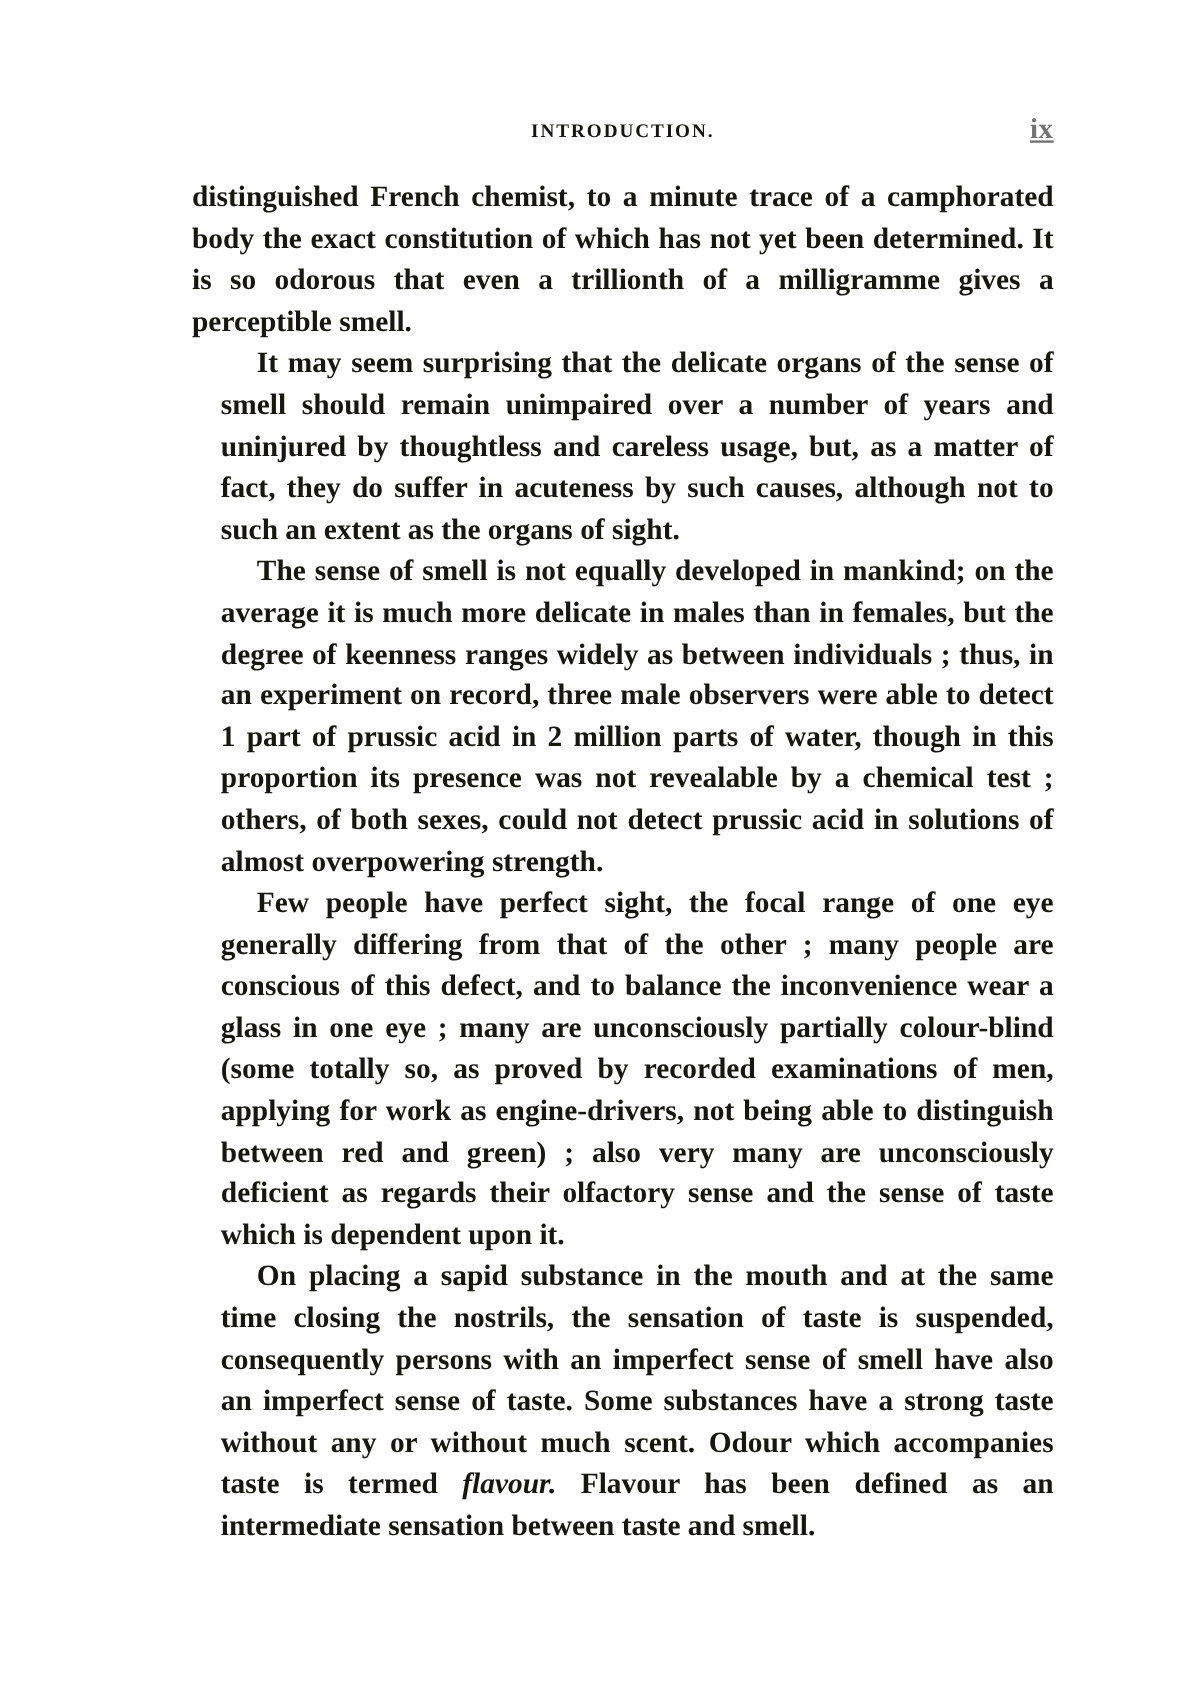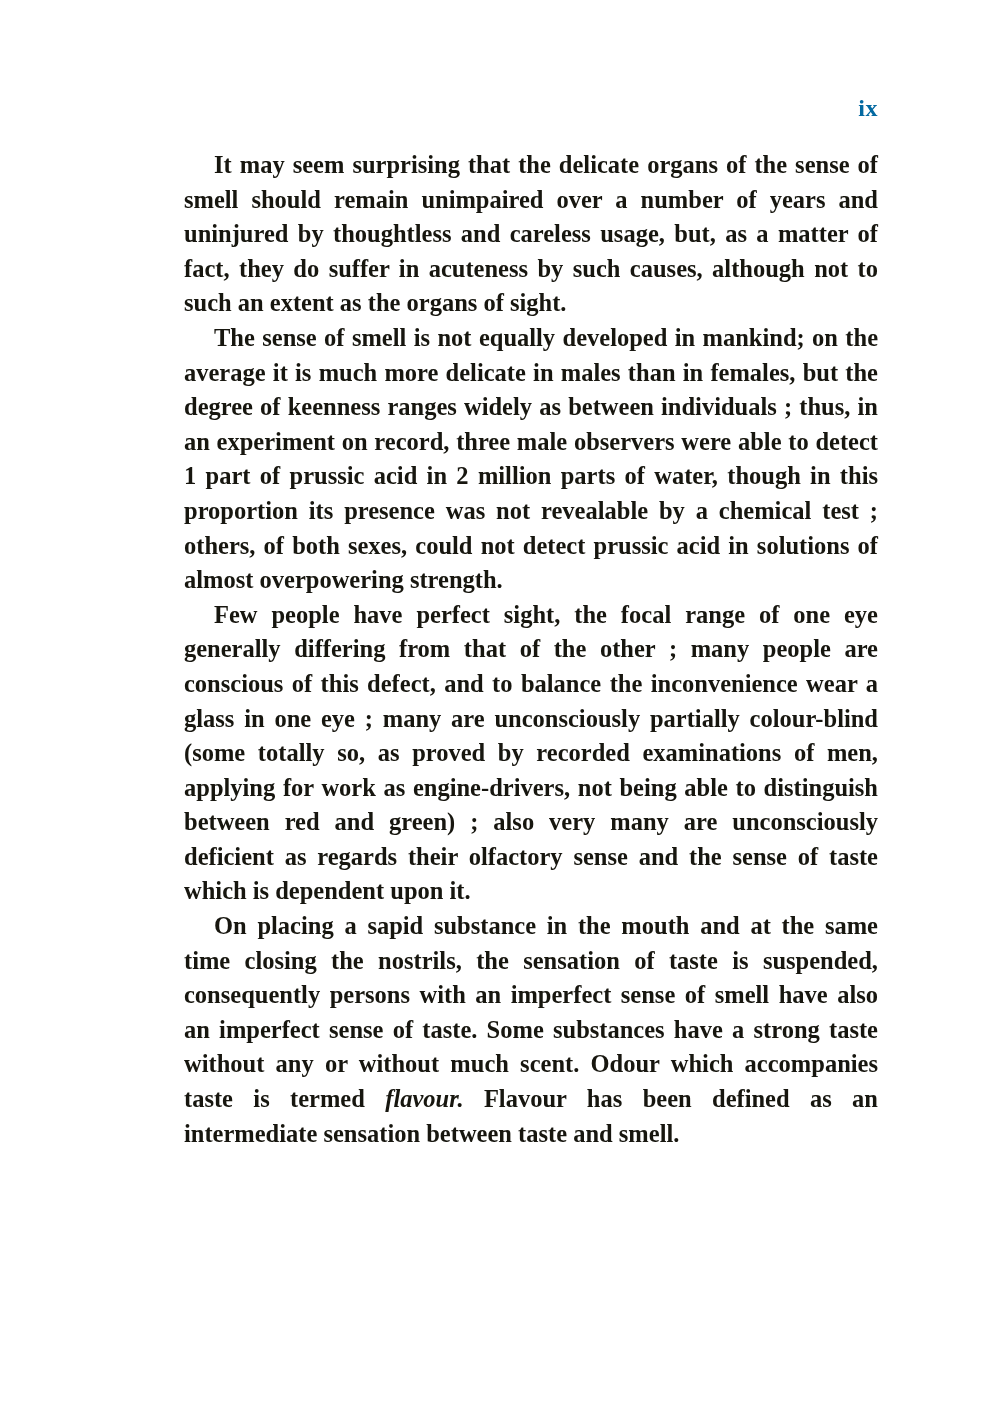--- a/index.html
+++ b/index.html
@@ -44,21 +44,22 @@
     color: #16150f;
   }
   .head-folio {
     position: absolute;
     right: 0;
     top: -4px;
     font-size: 24px;
     font-weight: 600;
     line-height: 24px;
     letter-spacing: 0.5px;
-    color: #0369a1;
+    color: #737373;
+    text-decoration: underline;
   }
 
   
   .textblock {
     position: absolute;
     left: 160px;
     top: 148px;
     width: 718px;
   }
 
@@ -85,23 +86,25 @@
   .para, .head-title, .head-folio {
     font-weight: 600;
   }
 </style>
 </head>
 <body>
 
 <div class="page">
 
   <div class="running-head">
+    <div class="head-title">INTRODUCTION.</div>
     <div class="head-folio">ix</div>
   </div>
 
   <div class="textblock">
+    <p class="para">distinguished French chemist, to a minute trace of a camphorated body the exact constitution of which has not yet been determined. It is so odorous that even a trillionth of a milligramme gives a perceptible smell.</p>
     <p class="para indent">It may seem surprising that the delicate organs of the sense of smell should remain unimpaired over a number of years and uninjured by thoughtless and careless usage, but, as a matter of fact, they do suffer in acuteness by such causes, although not to such an extent as the organs of sight.</p>
     <p class="para indent">The sense of smell is not equally developed in mankind; on the average it is much more delicate in males than in females, but the degree of keenness ranges widely as between individuals ; thus, in an experiment on record, three male observers were able to detect 1 part of prussic acid in 2 million parts of water, though in this proportion its presence was not revealable by a chemical test ; others, of both sexes, could not detect prussic acid in solutions of almost overpowering strength.</p>
     <p class="para indent">Few people have perfect sight, the focal range of one eye generally differing from that of the other ; many people are conscious of this defect, and to balance the inconvenience wear a glass in one eye ; many are unconsciously partially colour-blind (some totally so, as proved by recorded examinations of men, applying for work as engine-drivers, not being able to distinguish between red and green) ; also very many are unconsciously deficient as regards their olfactory sense and the sense of taste which is dependent upon it.</p>
     <p class="para indent">On placing a sapid substance in the mouth and at the same time closing the nostrils, the sensation of taste is suspended, consequently persons with an imperfect sense of smell have also an imperfect sense of taste.  Some substances have a strong taste without any or without much scent.  Odour which accompanies taste is termed <em class="it">flavour.</em>  Flavour has been defined as an intermediate sensation between taste and smell.</p>
   </div>
 
 </div>
 
 </body></html>

